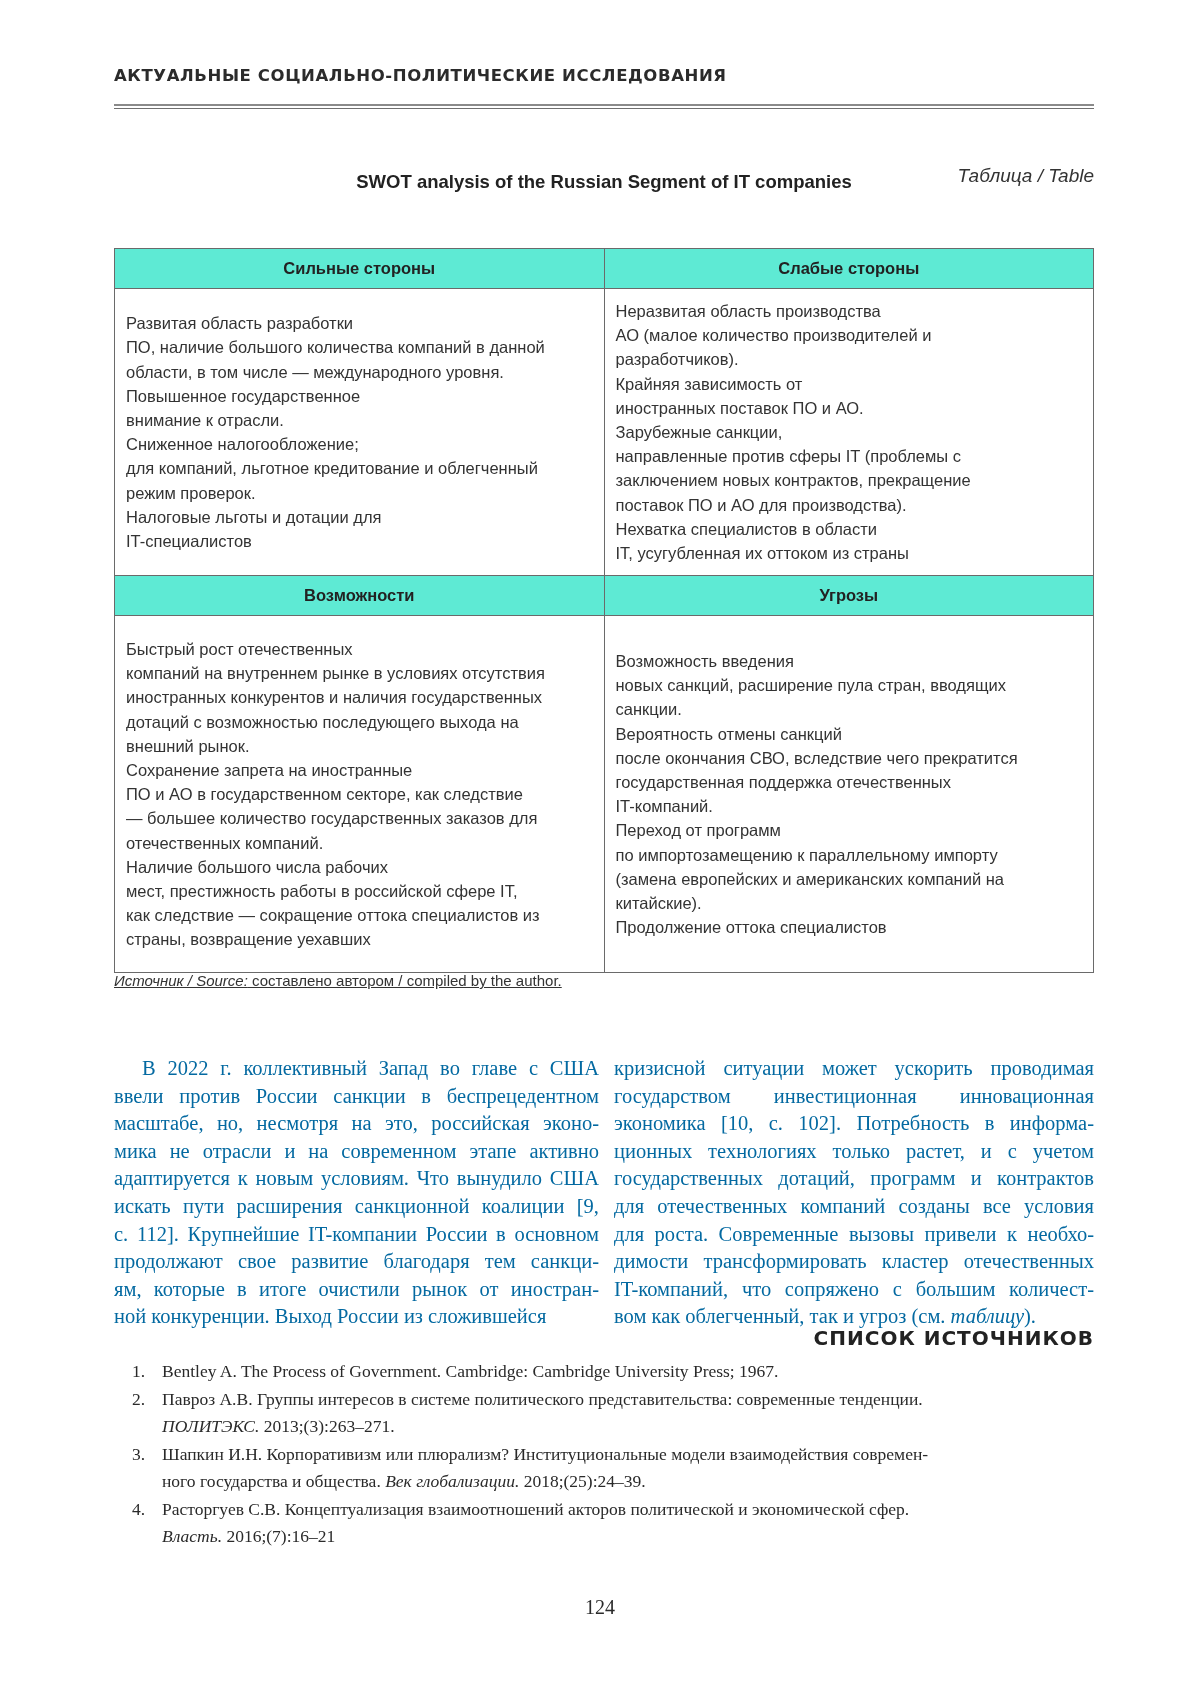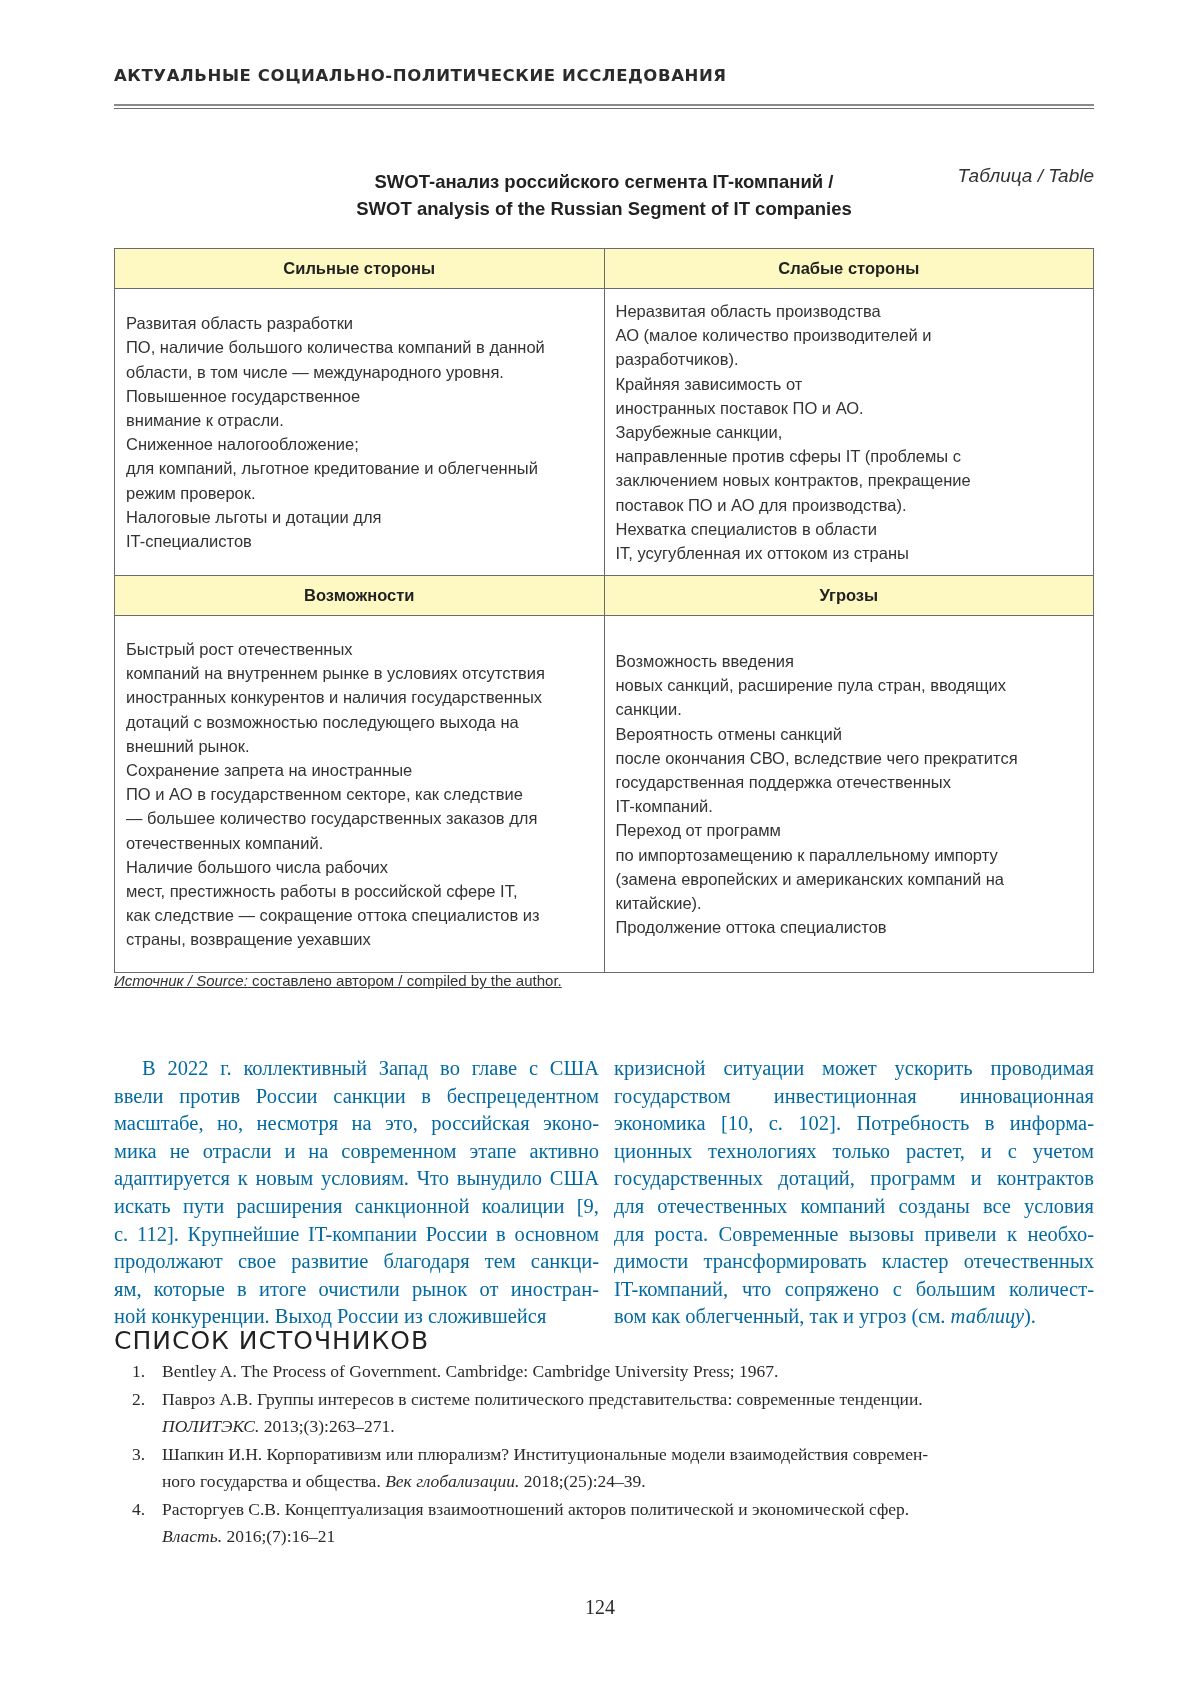--- a/index.html
+++ b/index.html
@@ -23,21 +23,21 @@
     font-family: "Liberation Sans", sans-serif; font-weight: bold; font-size: 18.5px; line-height: 27px; color: #222;
   }
 
   .swot {
     position: absolute; left: 114px; top: 248px; width: 980px;
     border-collapse: collapse; table-layout: fixed;
     font-family: "Liberation Sans", sans-serif; font-size: 16.5px; color: #333;
   }
   .swot td, .swot th { border: 1.5px solid #6a6a6a; vertical-align: middle; }
   .swot th {
-    background: #fef9c3; height: 37px; font-weight: bold; font-size: 16.5px; color: #222; text-align: center;
+    background: #5eead4; height: 37px; font-weight: bold; font-size: 16.5px; color: #222; text-align: center;
   }
   .swot td { padding: 10px 11px 10px 11px; line-height: 24.2px; }
   .swot .line { display: block; white-space: nowrap; }
   .swot td.s { height: 262px; }
   .swot td.o { height: 336px; }
 
   .source {
     position: absolute; left: 114px; top: 972px;
     font-family: "Liberation Sans", sans-serif; font-size: 15px; color: #333; text-decoration: underline;
   }
@@ -48,22 +48,22 @@
     font-family: "Liberation Serif", "DejaVu Serif", serif; font-size: 20.5px; line-height: 27.6px; color: #0369a1;
     text-align: justify;
   }
   .body-col .ln { display: block; white-space: nowrap; text-align-last: justify; }
   .body-col .ln.last { text-align-last: left; }
   .col-left { left: 114px; }
   .col-right { left: 614px; width: 480px; }
   .col-left .ln.indent { padding-left: 28px; }
 
   .refs-title {
-    position: absolute; left: 114px; width: 980px; top: 1326px; text-align: left;
-    font-family: "DejaVu Sans", sans-serif; font-weight: normal; font-size: 25px; letter-spacing: 1px; color: #222;
+    position: absolute; left: 114px; width: 980px; top: 1326px; text-align: right;
+    font-family: "DejaVu Sans", sans-serif; font-weight: bold; font-size: 20px; letter-spacing: 1px; color: #222;
   }
   .refs {
     position: absolute; left: 114px; top: 1358px; width: 985px; margin: 0; padding: 0; list-style: none;
     font-family: "Liberation Serif", "DejaVu Serif", serif; font-size: 17.5px; line-height: 27.5px; color: #2a2a2a;
   }
   .refs li { position: relative; padding-left: 48px; }
   .refs .num { position: absolute; left: 18px; top: 0; }
   .refs .rl { display: block; white-space: nowrap; }
   .refs i { font-style: italic; }
 
@@ -76,21 +76,20 @@
 <body>
 
 <div class="running-head">АКТУАЛЬНЫЕ СОЦИАЛЬНО-ПОЛИТИЧЕСКИЕ ИССЛЕДОВАНИЯ</div>
 <div class="head-rule">
   <div class="r1"></div>
   <div class="r2"></div>
 </div>
 
 <div class="table-label">Таблица / Table</div>
 <div class="table-title">
-  <div>SWOT-анализ российского сегмента IT-компаний /</div>
   <div>SWOT analysis of the Russian Segment of IT companies</div>
 </div>
 
 <table class="swot">
   <colgroup>
       <col style="width:50%">
       <col style="width:50%">
     </colgroup>
   <tbody>
       <tr>

